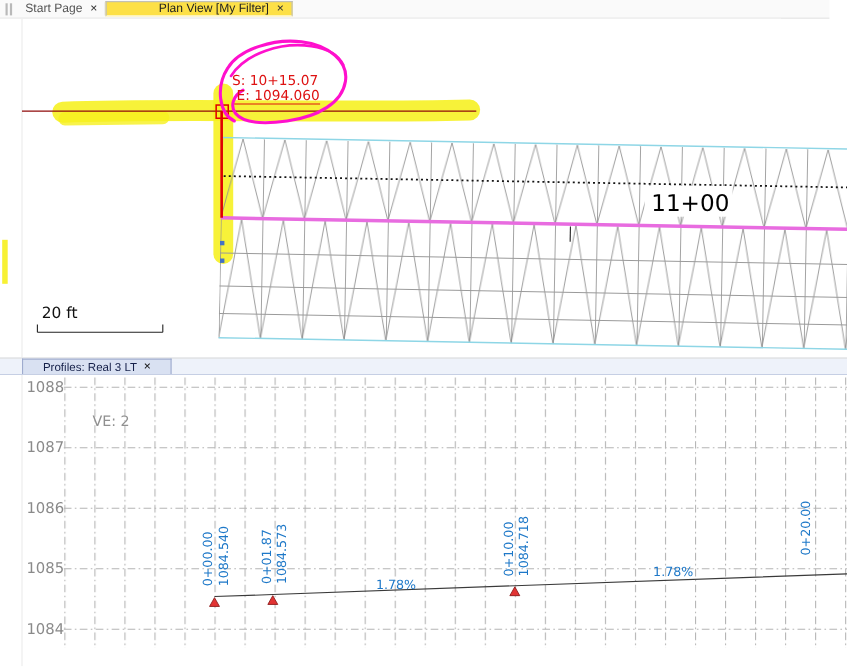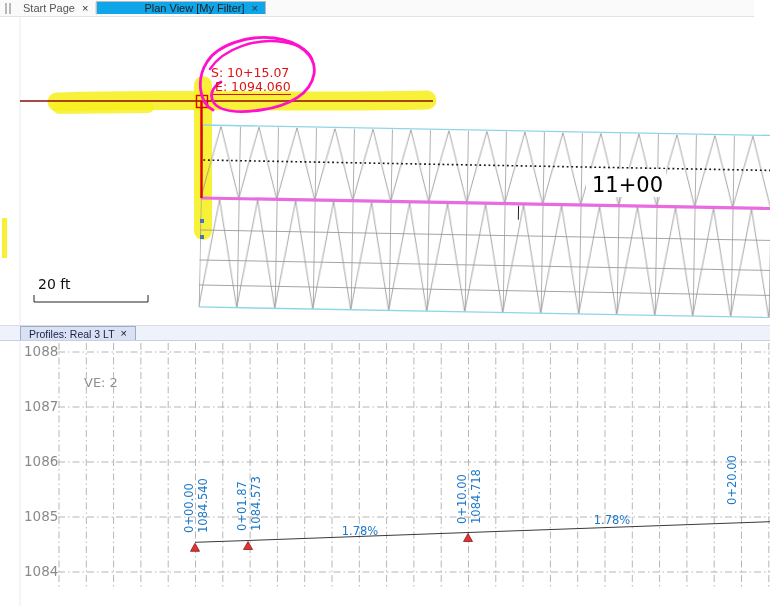--- a/index.html
+++ b/index.html
@@ -11,33 +11,33 @@
   
   .doc-tabbar {
     position:absolute; top:0; left:0; width:754px; height:17px;
     background:#fafafa; border-bottom:1px solid #e3e3e3;
     display:flex; align-items:center; font-size:11px; color:#555;
   }
   .grip { display:flex; gap:2px; align-items:center; padding:0 5px; }
   .grip span { width:2px; height:11px; background:#b9b9b9; display:block; }
   .tab { display:flex; align-items:center; gap:7px; padding:0 7px;
          border-right:1px solid #e2e2e2; white-space:nowrap; }
-  .tab.active { background:#0ea5e9; border:1px solid #bdbdbd; border-bottom:1px solid #fff; color:#222;padding-left:47px; }
+  .tab.active { background:#fde047; border:1px solid #bdbdbd; border-bottom:1px solid #fff; color:#222;padding-left:47px; }
   .tab-close { font-size:11px; color:#333; line-height:1; }
   
   .view { position:absolute; left:0; background:#fff; }
   #plan-view { top:17px; width:710px; height:308px; }
   #profile-view { top:341px; width:770px; height:265px; }
   
   .profile-tabbar {
     position:absolute; top:325px; left:0; width:770px; height:16px;
     background:#eef2fa; border-top:1px solid #dcdcdc; border-bottom:1px solid #c6cfe4;
     display:flex; align-items:stretch; font-size:10.5px;
   }
-  .ptab { margin-left:20px; display:flex; align-items:center; gap:6px; padding:0 8px;
+  .ptab { margin-left:20px; display:flex; align-items:center; gap:6px; padding:0 18px;
           background:#d9e1f2; border:1px solid #9fabce; border-bottom:none; color:#16214a; }
   .ptab-close { color:#111; font-size:11px; line-height:1; }
   
   svg text { font-family:"DejaVu Sans", sans-serif; }
   .t-red   { fill:#de1212; font-size:12.5px; }
   .t-sta   { fill:#000000; font-size:21px; }
   .t-scale { fill:#111111; font-size:14px; }
   .t-elev  { fill:#8a8a8a; font-size:13.5px; }
   .t-ve    { fill:#909090; font-size:13px; }
   .t-blue  { fill:#1e78c8; font-size:11.5px; }

